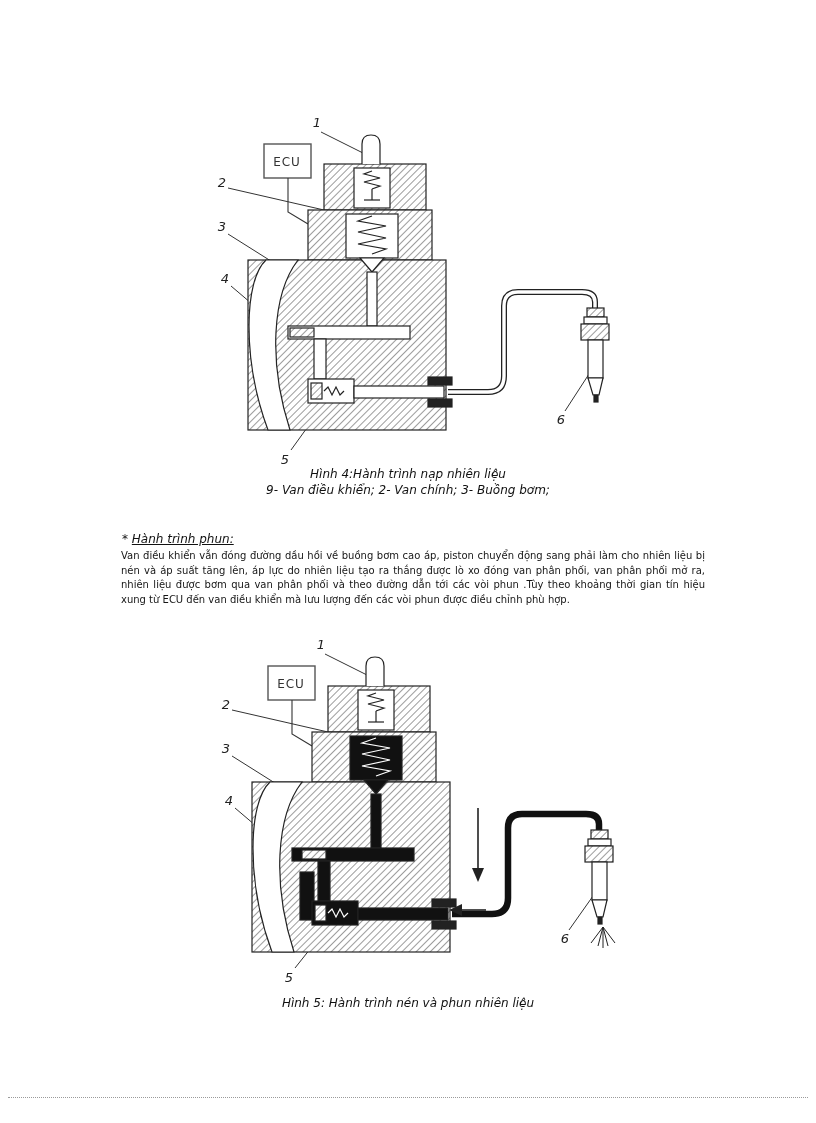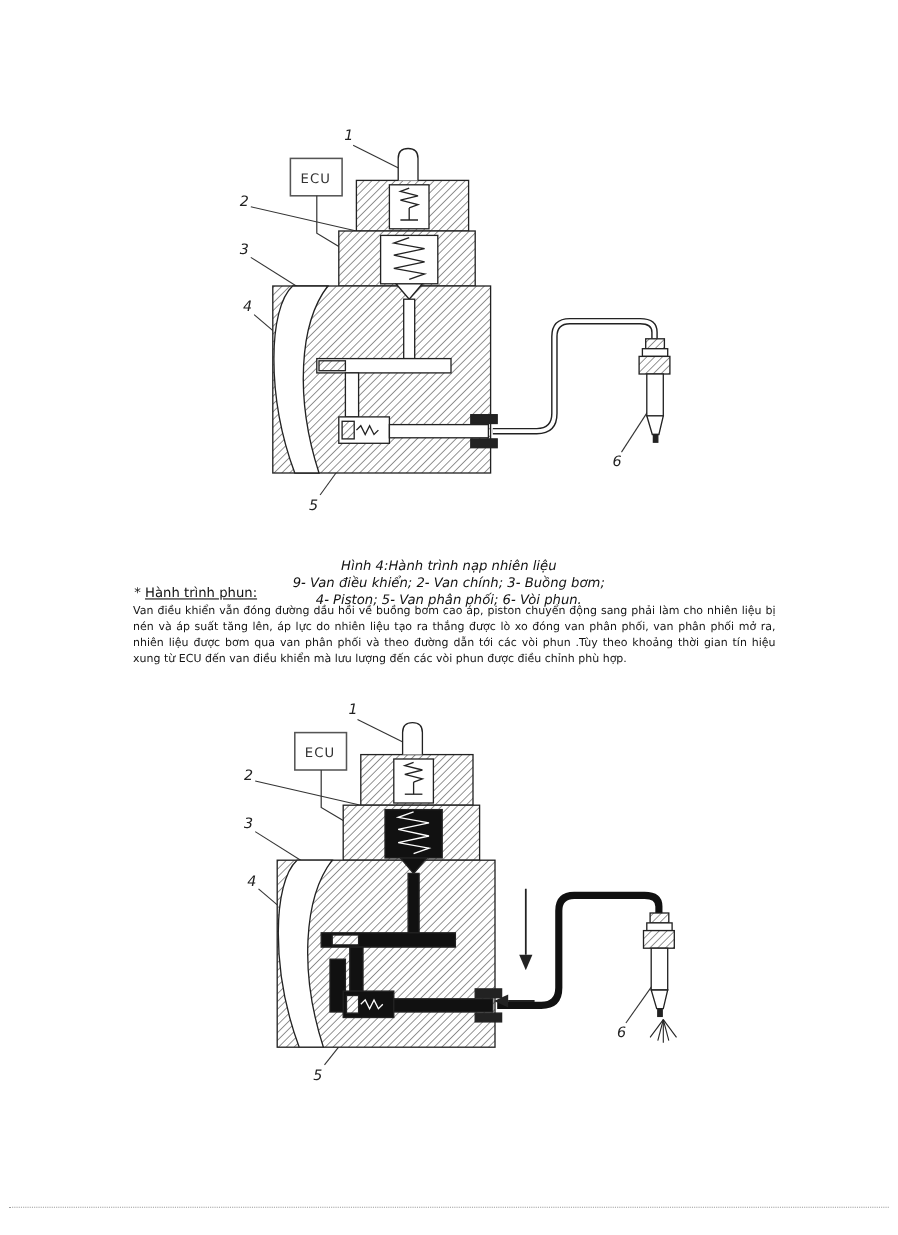--- a/index.html
+++ b/index.html
@@ -6,23 +6,23 @@
   html,body { width:816px; height:1123px; }
   body {
     position:relative;
     background:#ffffff;
     font-family:"DejaVu Sans", sans-serif;
     color:#111;
     overflow:hidden;
   }
   #page { position:absolute; left:0; top:0; width:816px; height:1123px; background:#fff; }
   .fig { position:absolute; }
-  .caption-block { position:absolute; left:0; width:816px; text-align:center;margin-top:40px; }
+  .caption-block { position:absolute; left:0; width:816px; text-align:center; }
   .caption-line { font-style:italic; font-size:12px; line-height:15.5px; color:#111; }
-  .heading-line { position:absolute; left:122px; font-size:12px; }
+  .heading-line { position:absolute; left:122px; font-size:12px; font-style:italic; }
   .heading-underline { text-decoration:underline; }
   .para {
     position:absolute; left:121px; width:584px;
     font-size:10px; line-height:14.7px; text-align:justify; color:#151515;
   }
   .footer-divider {
     position:absolute; left:8px; top:1097px; width:800px;
     border-top:1px dotted #9a9a9a;
   }
   svg text.num { font-size:13px; font-style:italic; fill:#222; }
@@ -107,21 +107,20 @@
       <text class="num" x="104" y="123" text-anchor="middle">3</text>
       <text class="num" x="107" y="175" text-anchor="middle">4</text>
       <text class="num" x="167" y="356" text-anchor="middle">5</text>
       <text class="num" x="443" y="316" text-anchor="middle">6</text>
     </g>
   </svg>
 
   <div class="caption-block" style="top:467px;">
     <div class="caption-line">Hình 4:Hành trình nạp nhiên liệu</div>
     <div class="caption-line">9- Van điều khiển; 2- Van chính; 3- Buồng bơm;</div>
-    <div class="caption-line">4- Piston; 5- Van phân phối; 6- Vòi phun.</div>
   </div>
 
   <div class="heading-line" style="top:532px;">
     <span>* </span><span class="heading-underline">Hành trình phun:</span>
   </div>
   <div class="para" style="top:549px;">Van điều khiển vẫn đóng đường dầu hồi về buồng bơm cao áp, piston chuyển động sang phải làm cho nhiên liệu bị nén và áp suất tăng lên, áp lực do nhiên liệu tạo ra thắng được lò xo đóng van phân phối, van phân phối mở ra, nhiên liệu được bơm qua van phân phối và theo đường dẫn tới các vòi phun .Tùy theo khoảng thời gian tín hiệu xung từ ECU đến van điều khiển mà lưu lượng đến các vòi phun được điều chỉnh phù hợp.</div>
 
   <svg class="fig" style="left:122px; top:630px;" width="540" height="366" viewBox="0 0 540 366">
     <defs>
       <pattern id="h5" width="5" height="5" patternUnits="userSpaceOnUse" patternTransform="rotate(45)">
@@ -201,15 +200,18 @@
     <g>
       <text class="num" x="199" y="19" text-anchor="middle">1</text>
       <text class="num" x="104" y="79" text-anchor="middle">2</text>
       <text class="num" x="104" y="123" text-anchor="middle">3</text>
       <text class="num" x="107" y="175" text-anchor="middle">4</text>
       <text class="num" x="167" y="352" text-anchor="middle">5</text>
       <text class="num" x="443" y="313" text-anchor="middle">6</text>
     </g>
   </svg>
 
+  <div class="caption-block" style="top:996px;">
+    <div class="caption-line">Hình 5: Hành trình nén và phun nhiên liệu</div>
+  </div>
 
   <div class="footer-divider"></div>
 </div>
 
 </body></html>

